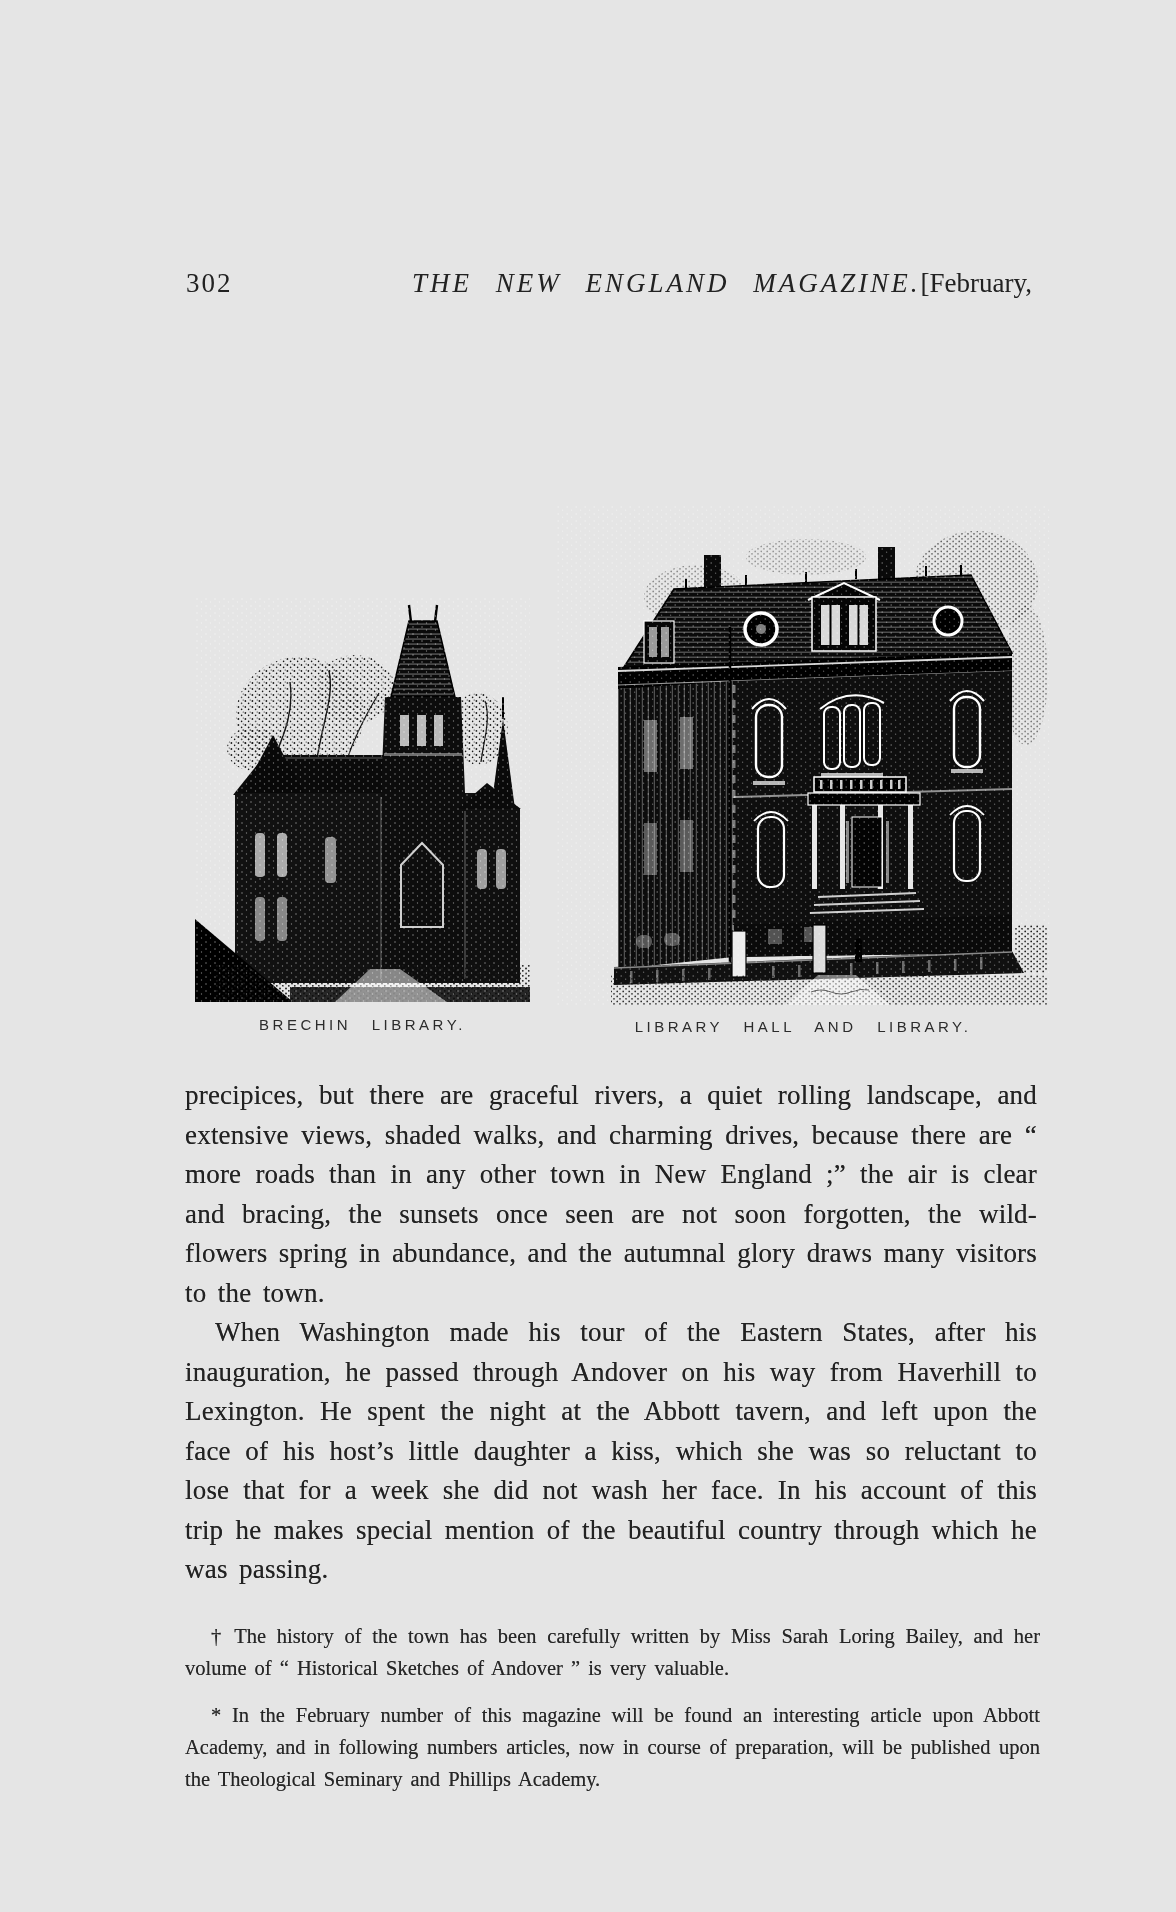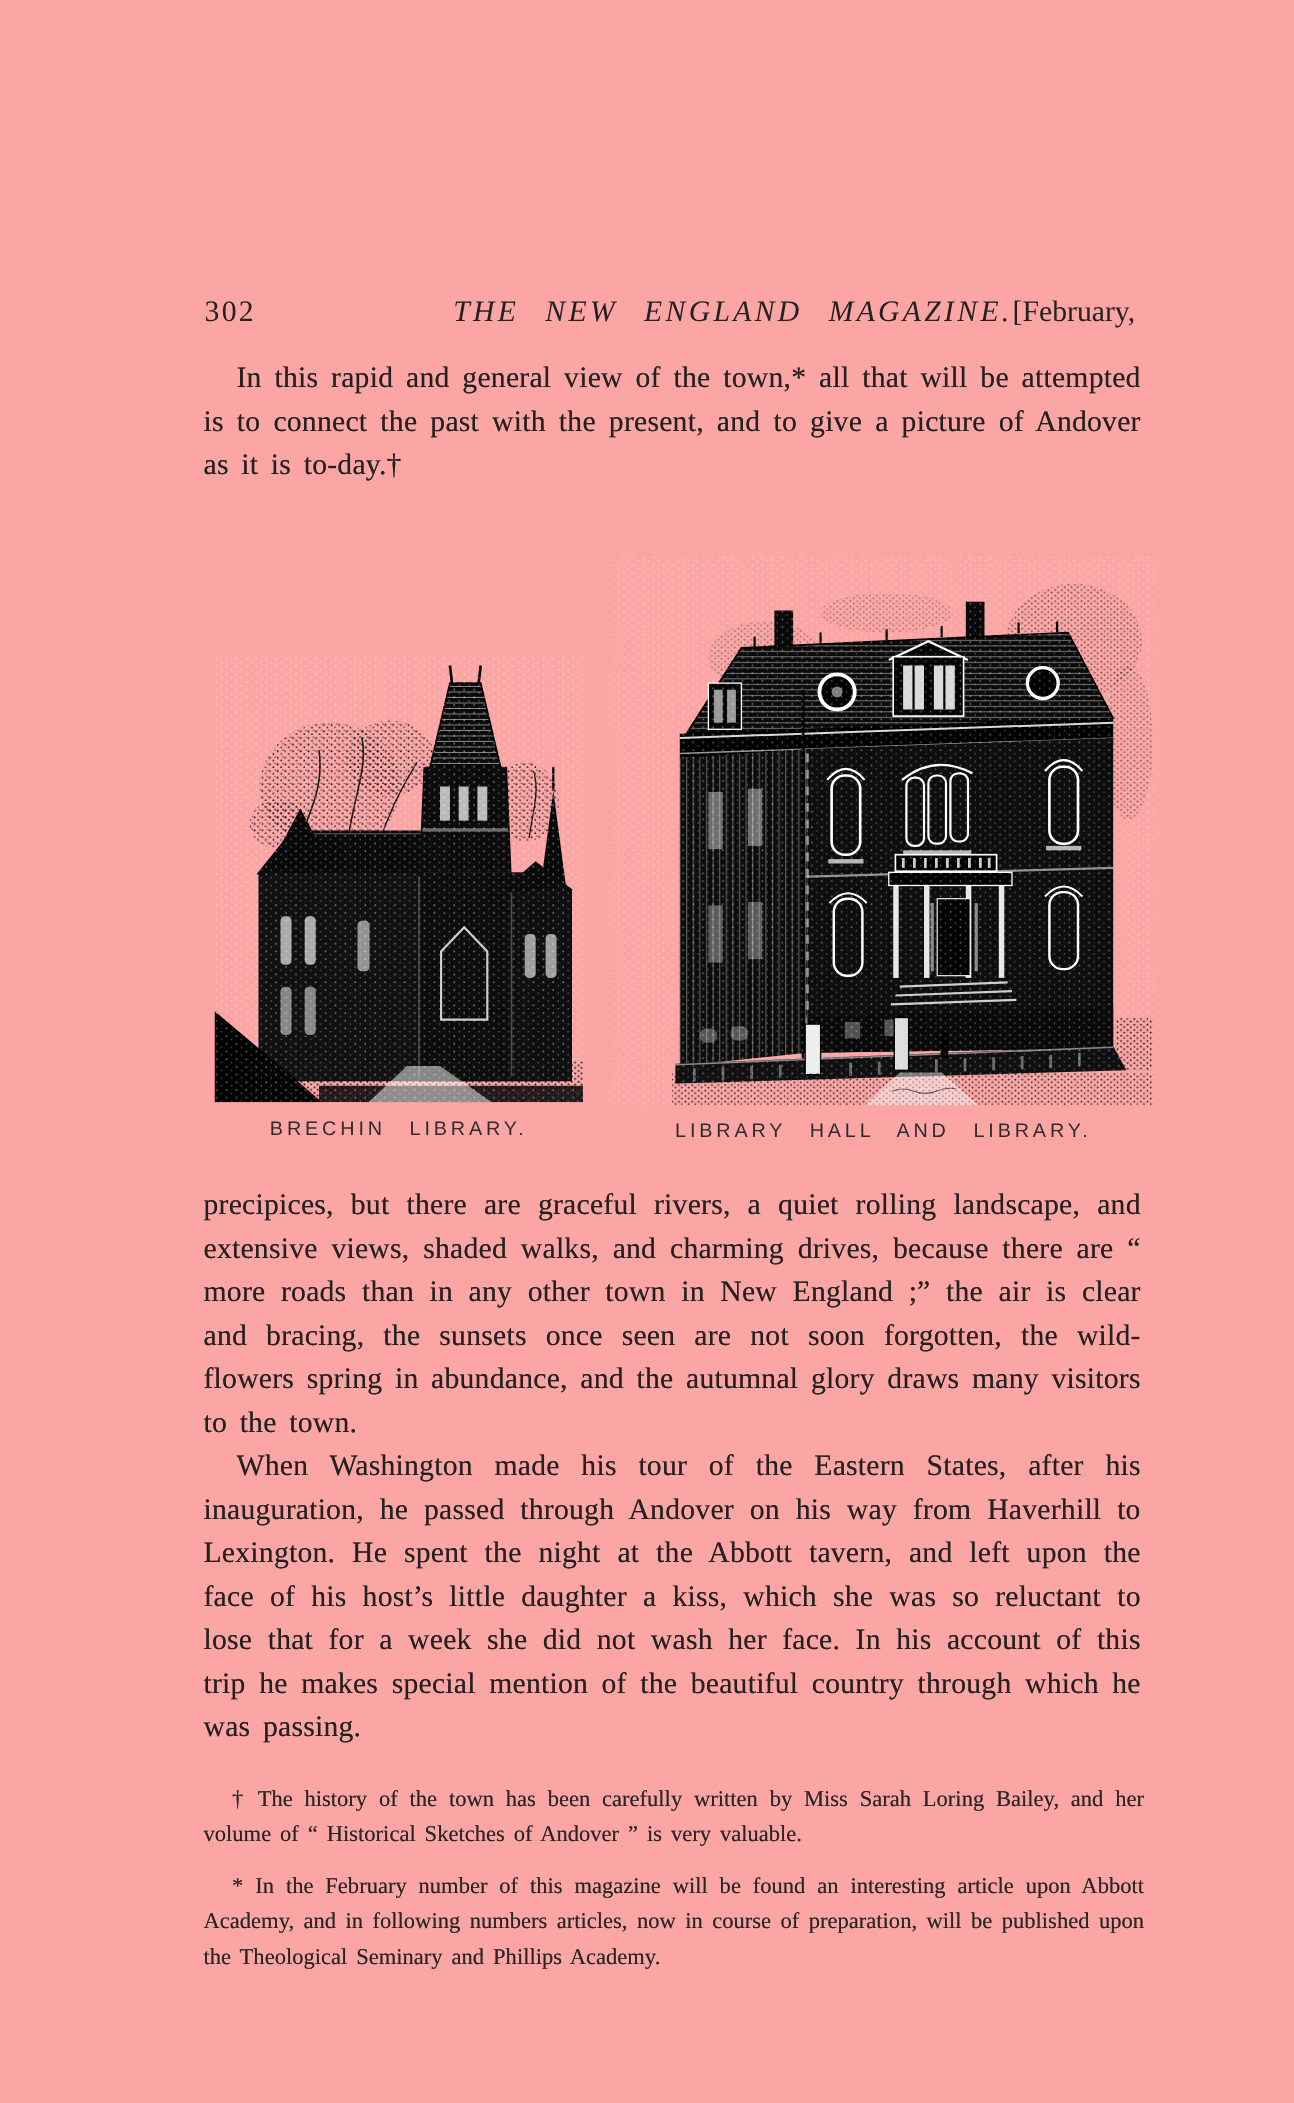--- a/index.html
+++ b/index.html
@@ -1,20 +1,20 @@
 <!DOCTYPE html>
 <html><head>
 <meta charset="utf-8">
 <style>
   html,body{margin:0;padding:0;background:#ffffff;}
   .page{
     position:relative;
     width:1176px;height:1912px;
     margin:0 auto;
-    background:#fca5a5;
+    background:#e5e5e5;
     overflow:hidden;
     font-family:"Liberation Serif","DejaVu Serif",serif;
     color:#222222;
   }
   
   .runhead{
     position:absolute;left:186px;top:266px;width:846px;
     display:flex;align-items:baseline;
     font-size:27px;line-height:34px;white-space:nowrap;
   }
@@ -36,21 +36,21 @@
   .bodyblock p.indent{text-indent:30px;}
   #upperText{top:324px;}
   #lowerText{top:1076px;}
   
   figure{position:absolute;margin:0;text-align:center;}
   #figBrechin{left:195px;top:597px;width:335px;}
   #figMemorial{left:556px;top:505px;width:494px;}
   figcaption{
     display:block;margin-top:13px;
     font-family:"Liberation Sans","DejaVu Sans",sans-serif;
-    font-size:18px;color:#2c2c2c;
+    font-size:15px;color:#2c2c2c;
     letter-spacing:3.5px;word-spacing:13px;white-space:nowrap;
   }
   #figBrechin figcaption{margin-top:14px;}
   svg{display:block;}
   
   .footnotes{
     position:absolute;left:185px;top:1620px;width:855px;
     font-size:20.5px;line-height:32px;
     text-align:justify;word-spacing:3px;
     color:#262626;
@@ -64,21 +64,20 @@
 
 <div class="page">
 
   <div class="runhead">
     <span class="pgnum">302</span>
     <span class="jtitle">THE NEW ENGLAND MAGAZINE.</span>
     <span class="jdate">[February,</span>
   </div>
 
   <div class="bodyblock" id="upperText">
-    <p class="indent">In this rapid and general view of the town,* all that will be attempted is to connect the past with the present, and to give a picture of Andover as it is to-day.†</p>
   </div>
 
   <figure id="figBrechin">
     <svg width="335" height="405" viewBox="0 0 335 405" xmlns="http://www.w3.org/2000/svg">
       <defs>
         <pattern id="a_fol" patternUnits="userSpaceOnUse" width="7" height="6">
           <circle cx="1.4" cy="2" r="0.9" fill="#1b1b1b"></circle>
           <circle cx="4.6" cy="4.4" r="0.8" fill="#1b1b1b"></circle>
           <circle cx="6.2" cy="1" r="0.6" fill="#1b1b1b"></circle>
         </pattern>

